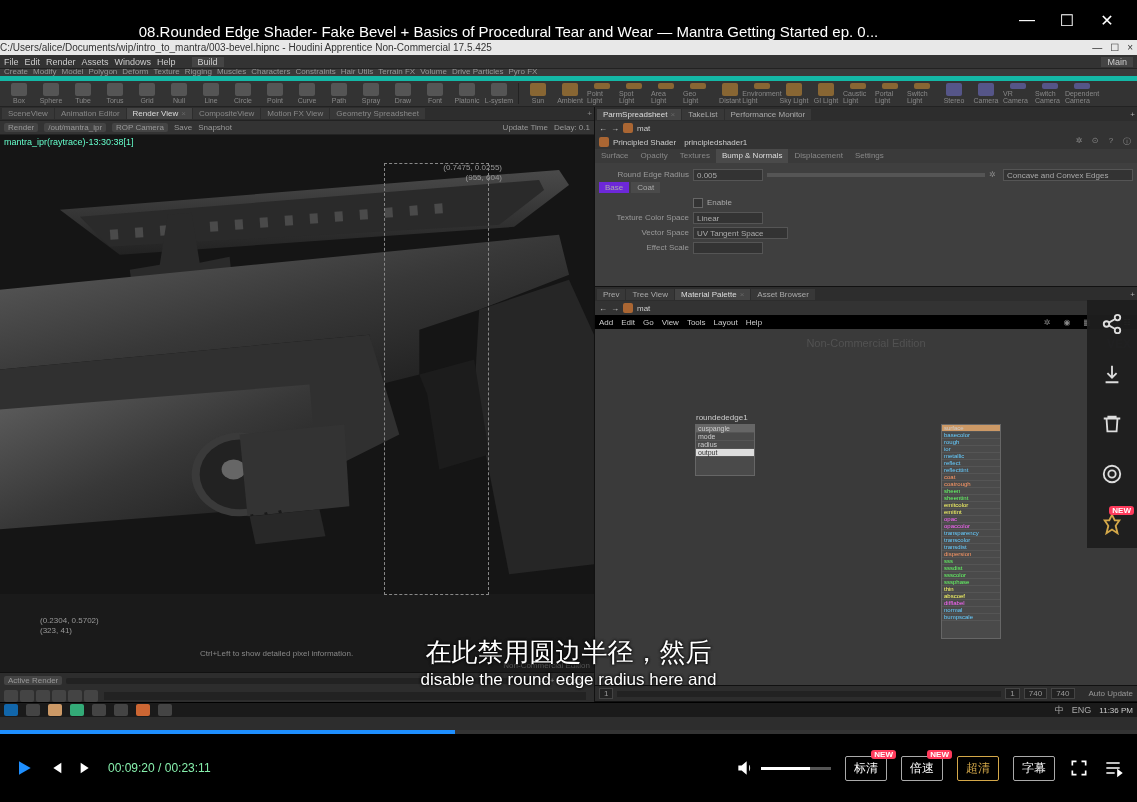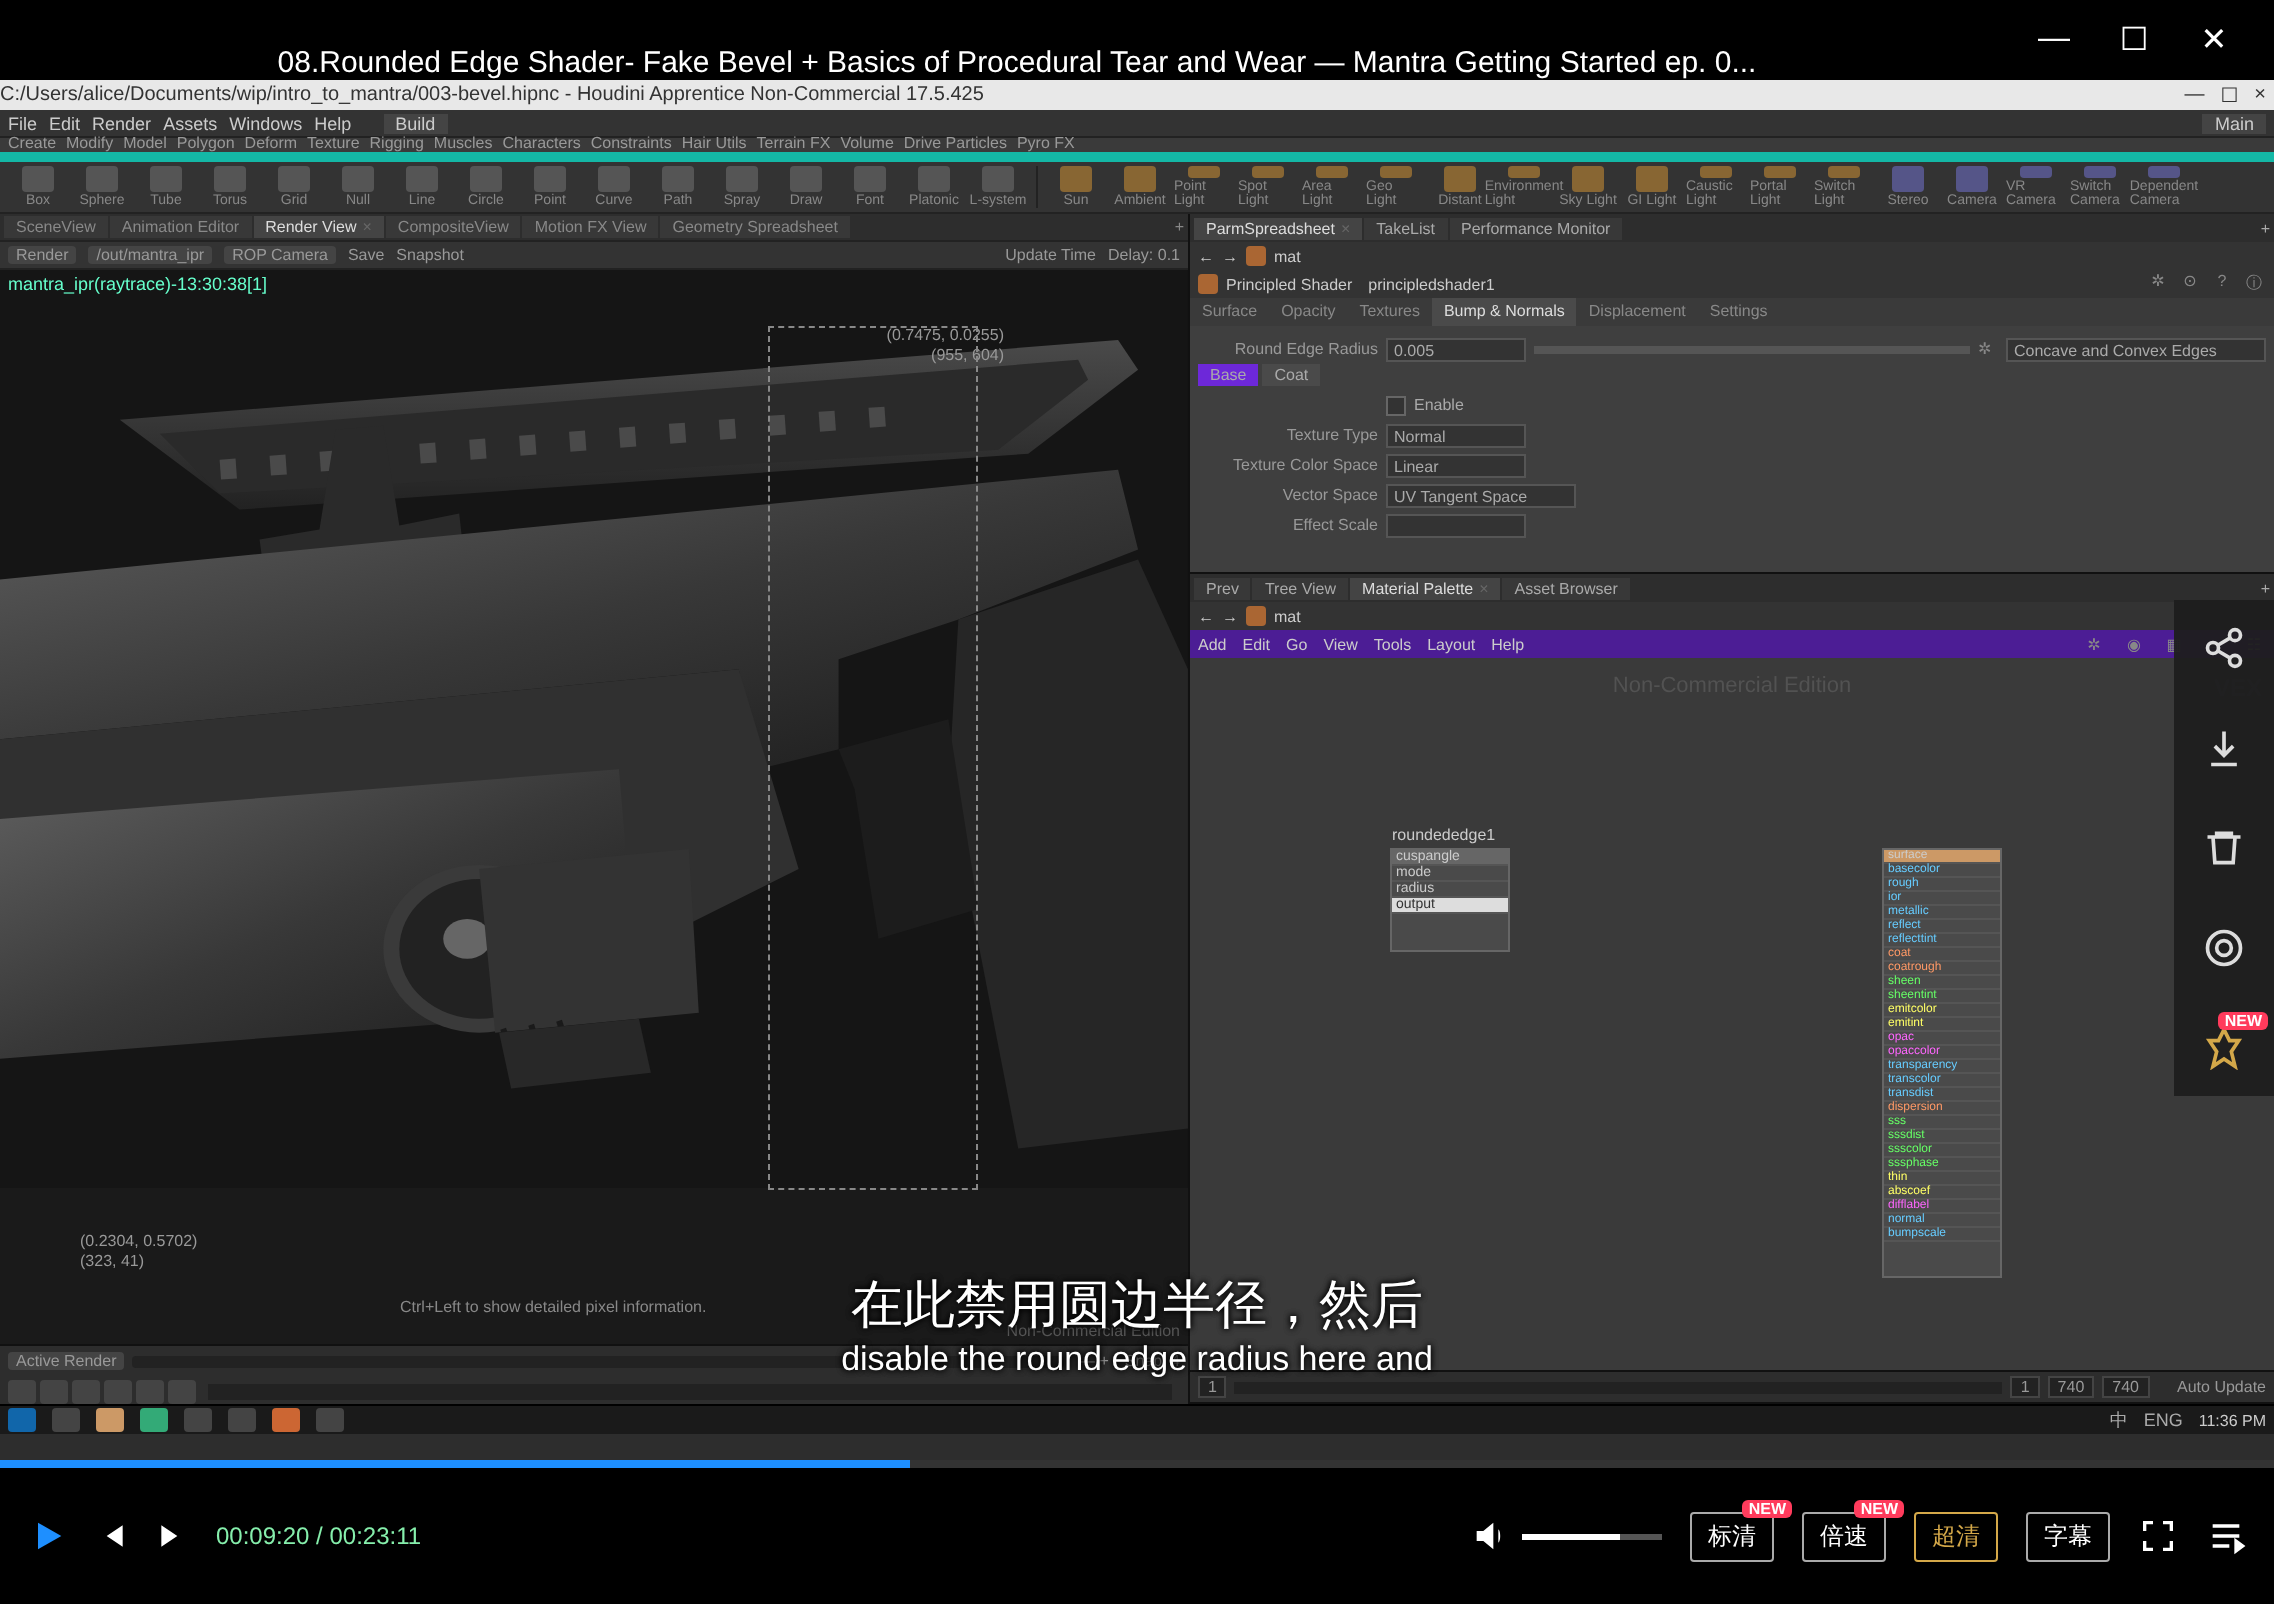--- a/index.html
+++ b/index.html
@@ -56,21 +56,21 @@
 .param-tabs span.active{background:#4a4a4a;color:#ddd}
 .param-body{background:#3f3f3f;padding:4px;font-size:8px;color:#aaa}
 .param-row{display:flex;align-items:center;height:15px;gap:4px}
 .param-row .lbl{width:90px;text-align:right;color:#999}
 .param-row .fld{flex:0 0 70px;height:12px;background:#333;border:1px solid #555;padding:0 3px;line-height:12px}
 .subtabs{display:flex;gap:2px;margin-bottom:2px}
 .subtabs span{padding:1px 6px;background:#4a4a4a;cursor:pointer}
 .subtabs span.active{background:#6d28d9}
 .cog{width:10px;height:10px;color:#888;cursor:pointer}
 .nettabs{background:#2d2d2d;height:14px;display:flex;align-items:center;font-size:8px;padding:0 2px}
-.netmenu{background:#4c1d95;height:14px;display:flex;align-items:center;padding:0 4px;font-size:8px;color:#ccc;gap:8px}
+.netmenu{background:#000000;height:14px;display:flex;align-items:center;padding:0 4px;font-size:8px;color:#ccc;gap:8px}
 .netmenu .sp{flex:1}
 .netmenu .ibtn{width:12px;cursor:pointer;color:#888;text-align:center}
 .network{flex:1;background:#3a3a3a;position:relative}
 .net-wm{position:absolute;top:8px;left:50%;transform:translateX(-50%);color:#525252;font-size:11px}
 .net-wm2{position:absolute;top:8px;right:6px;color:#5a5a6a;font-size:12px;font-weight:bold}
 .node{position:absolute;background:#4a4a4a;border:1px solid #666;font-size:7px;color:#ccc}
 .node-title{position:absolute;top:-12px;left:0;color:#ccc;font-size:8px;white-space:nowrap}
 .node1{left:100px;top:95px;width:60px;height:52px}
 .node1 .row{height:8px;border-bottom:1px solid #555;padding:0 2px;line-height:8px}
 .node1 .row:nth-child(2){background:#4a6}
@@ -449,24 +449,20 @@
             <div class="subtabs">
               <span class="active">Base</span>
               <span>Coat</span>
             </div>
             <div class="param-row">
               <span class="lbl"></span>
               <div class="chk"></div>
               <span>Enable</span>
             </div>
             <div class="param-row">
-                <span class="lbl">Texture Type</span>
-                <span class="fld">Normal</span>
-              </div>
-            <div class="param-row">
                 <span class="lbl">Texture Color Space</span>
                 <span class="fld">Linear</span>
               </div>
             <div class="param-row">
                 <span class="lbl">Vector Space</span>
                 <span class="fld" style="flex:0 0 95px">UV Tangent Space</span>
               </div>
             <div class="param-row">
                 <span class="lbl">Effect Scale</span>
                 <span class="fld"></span>

